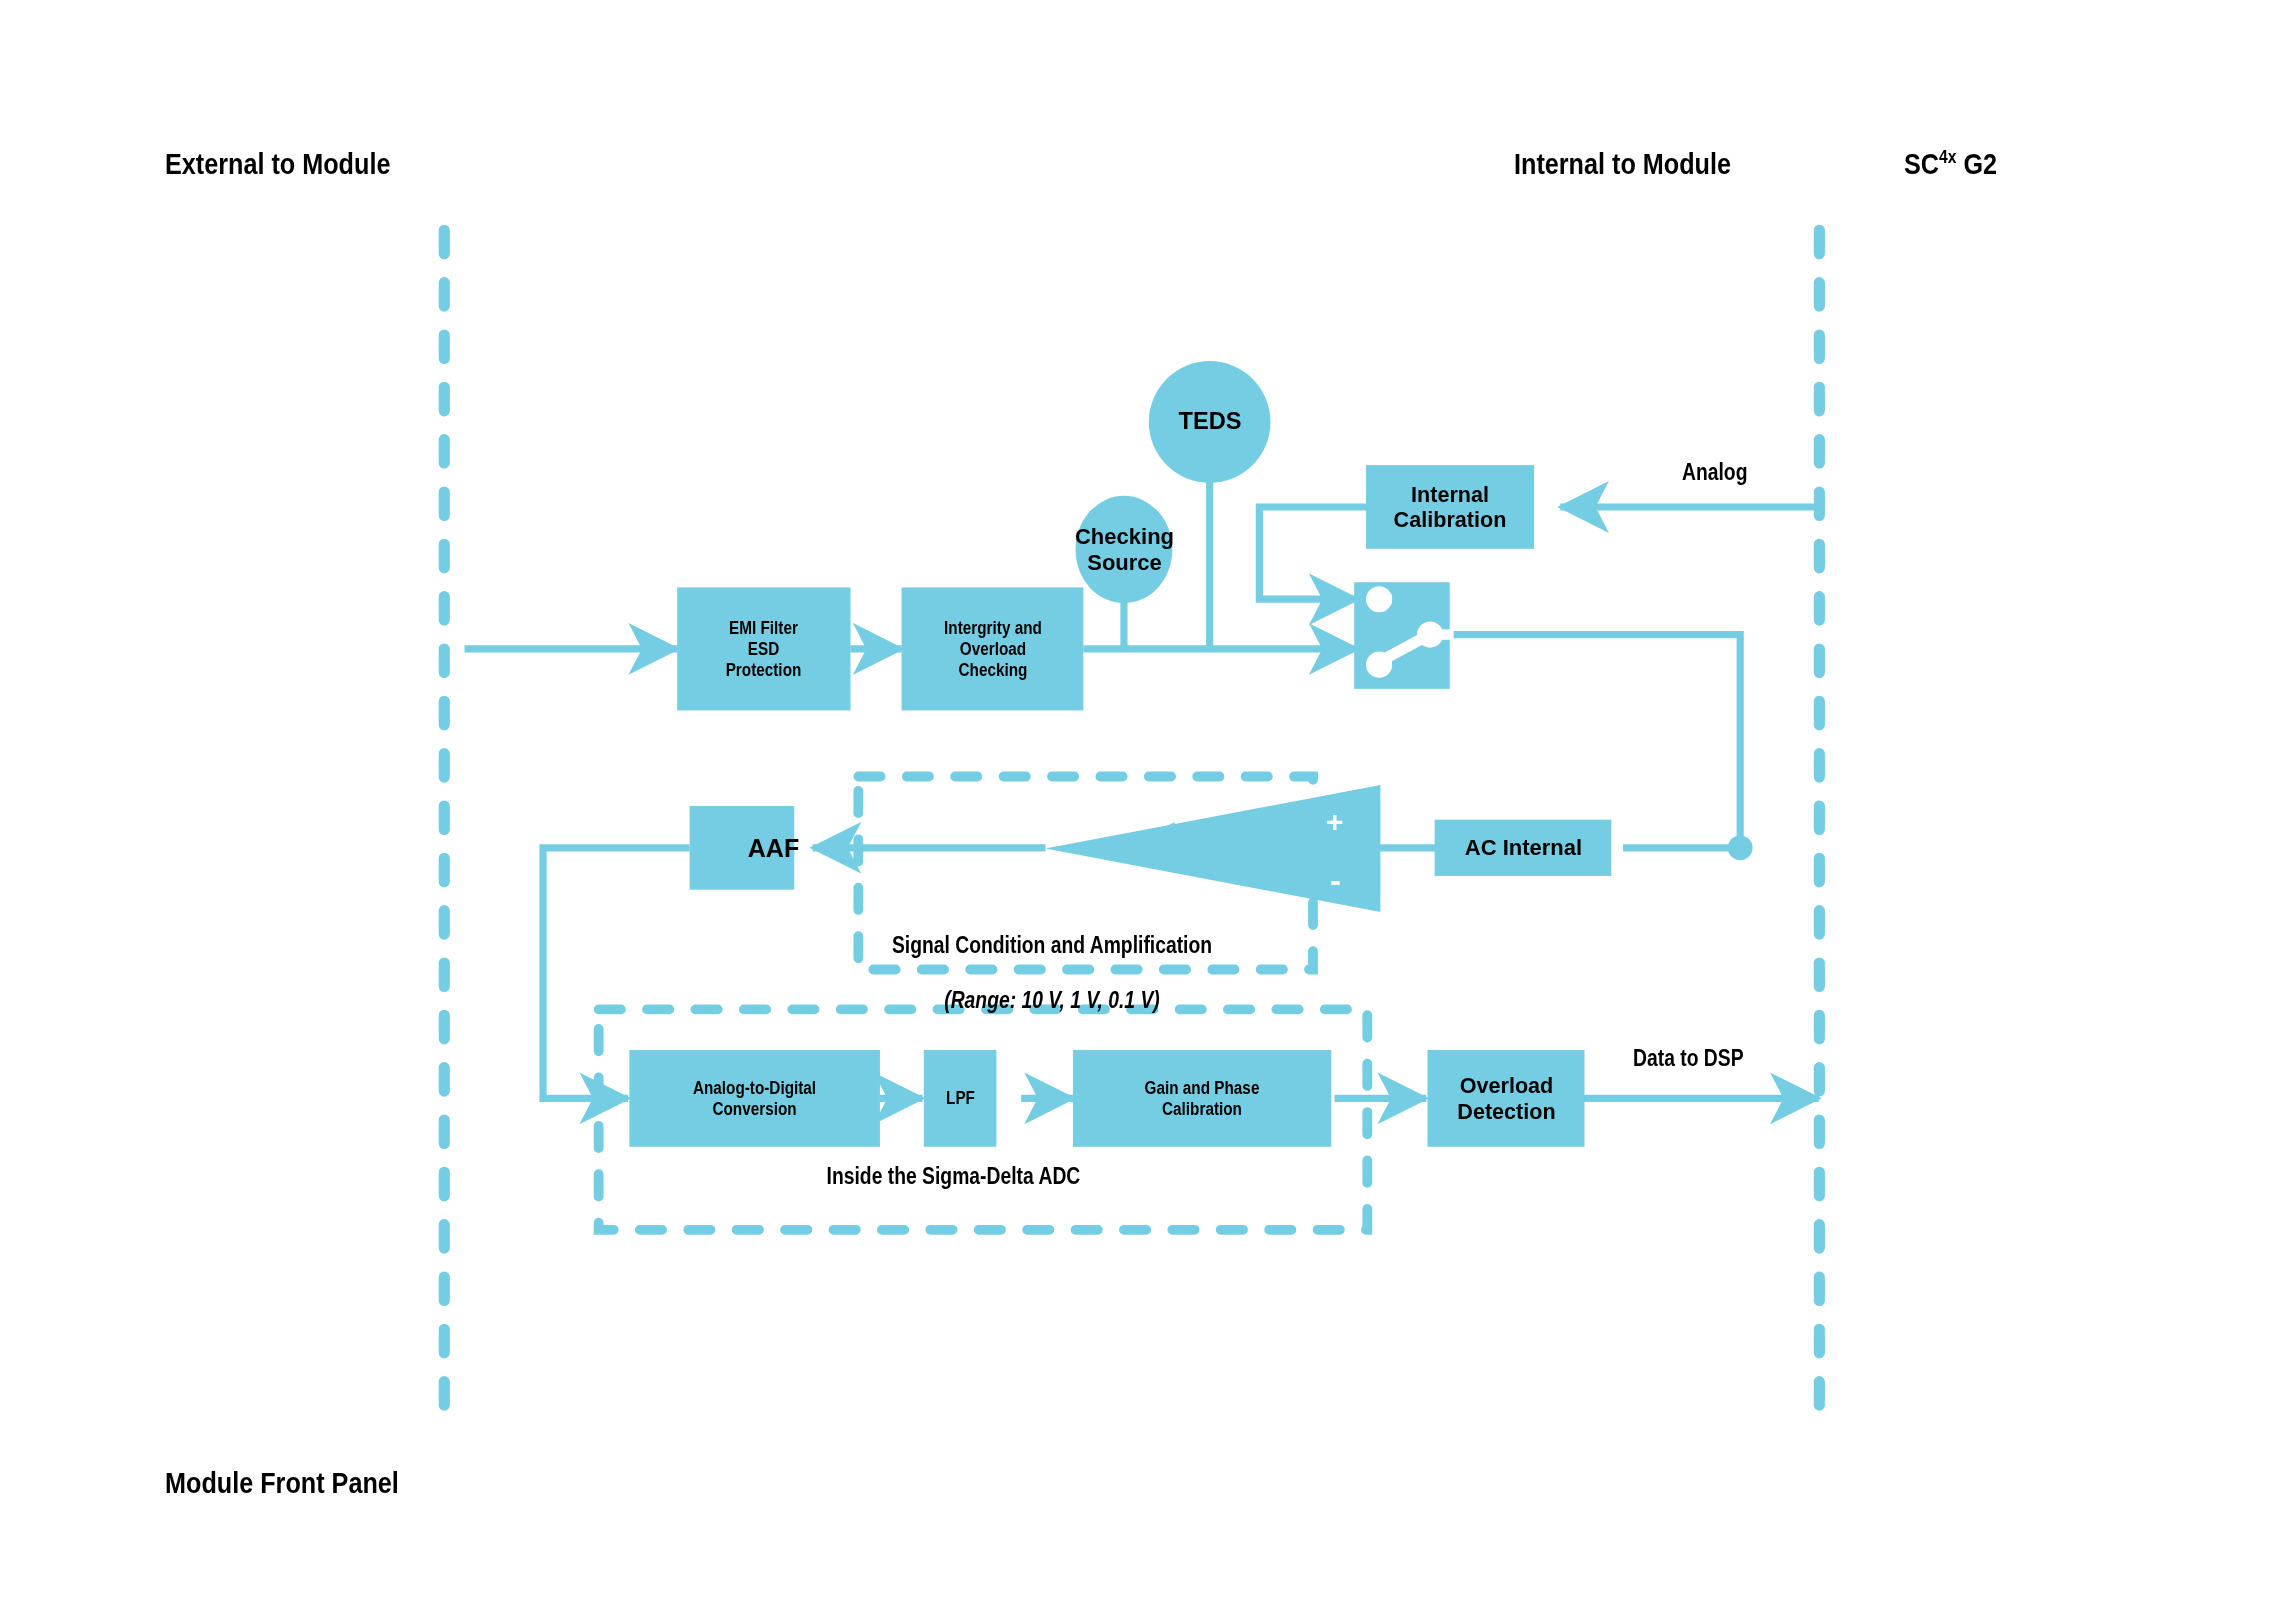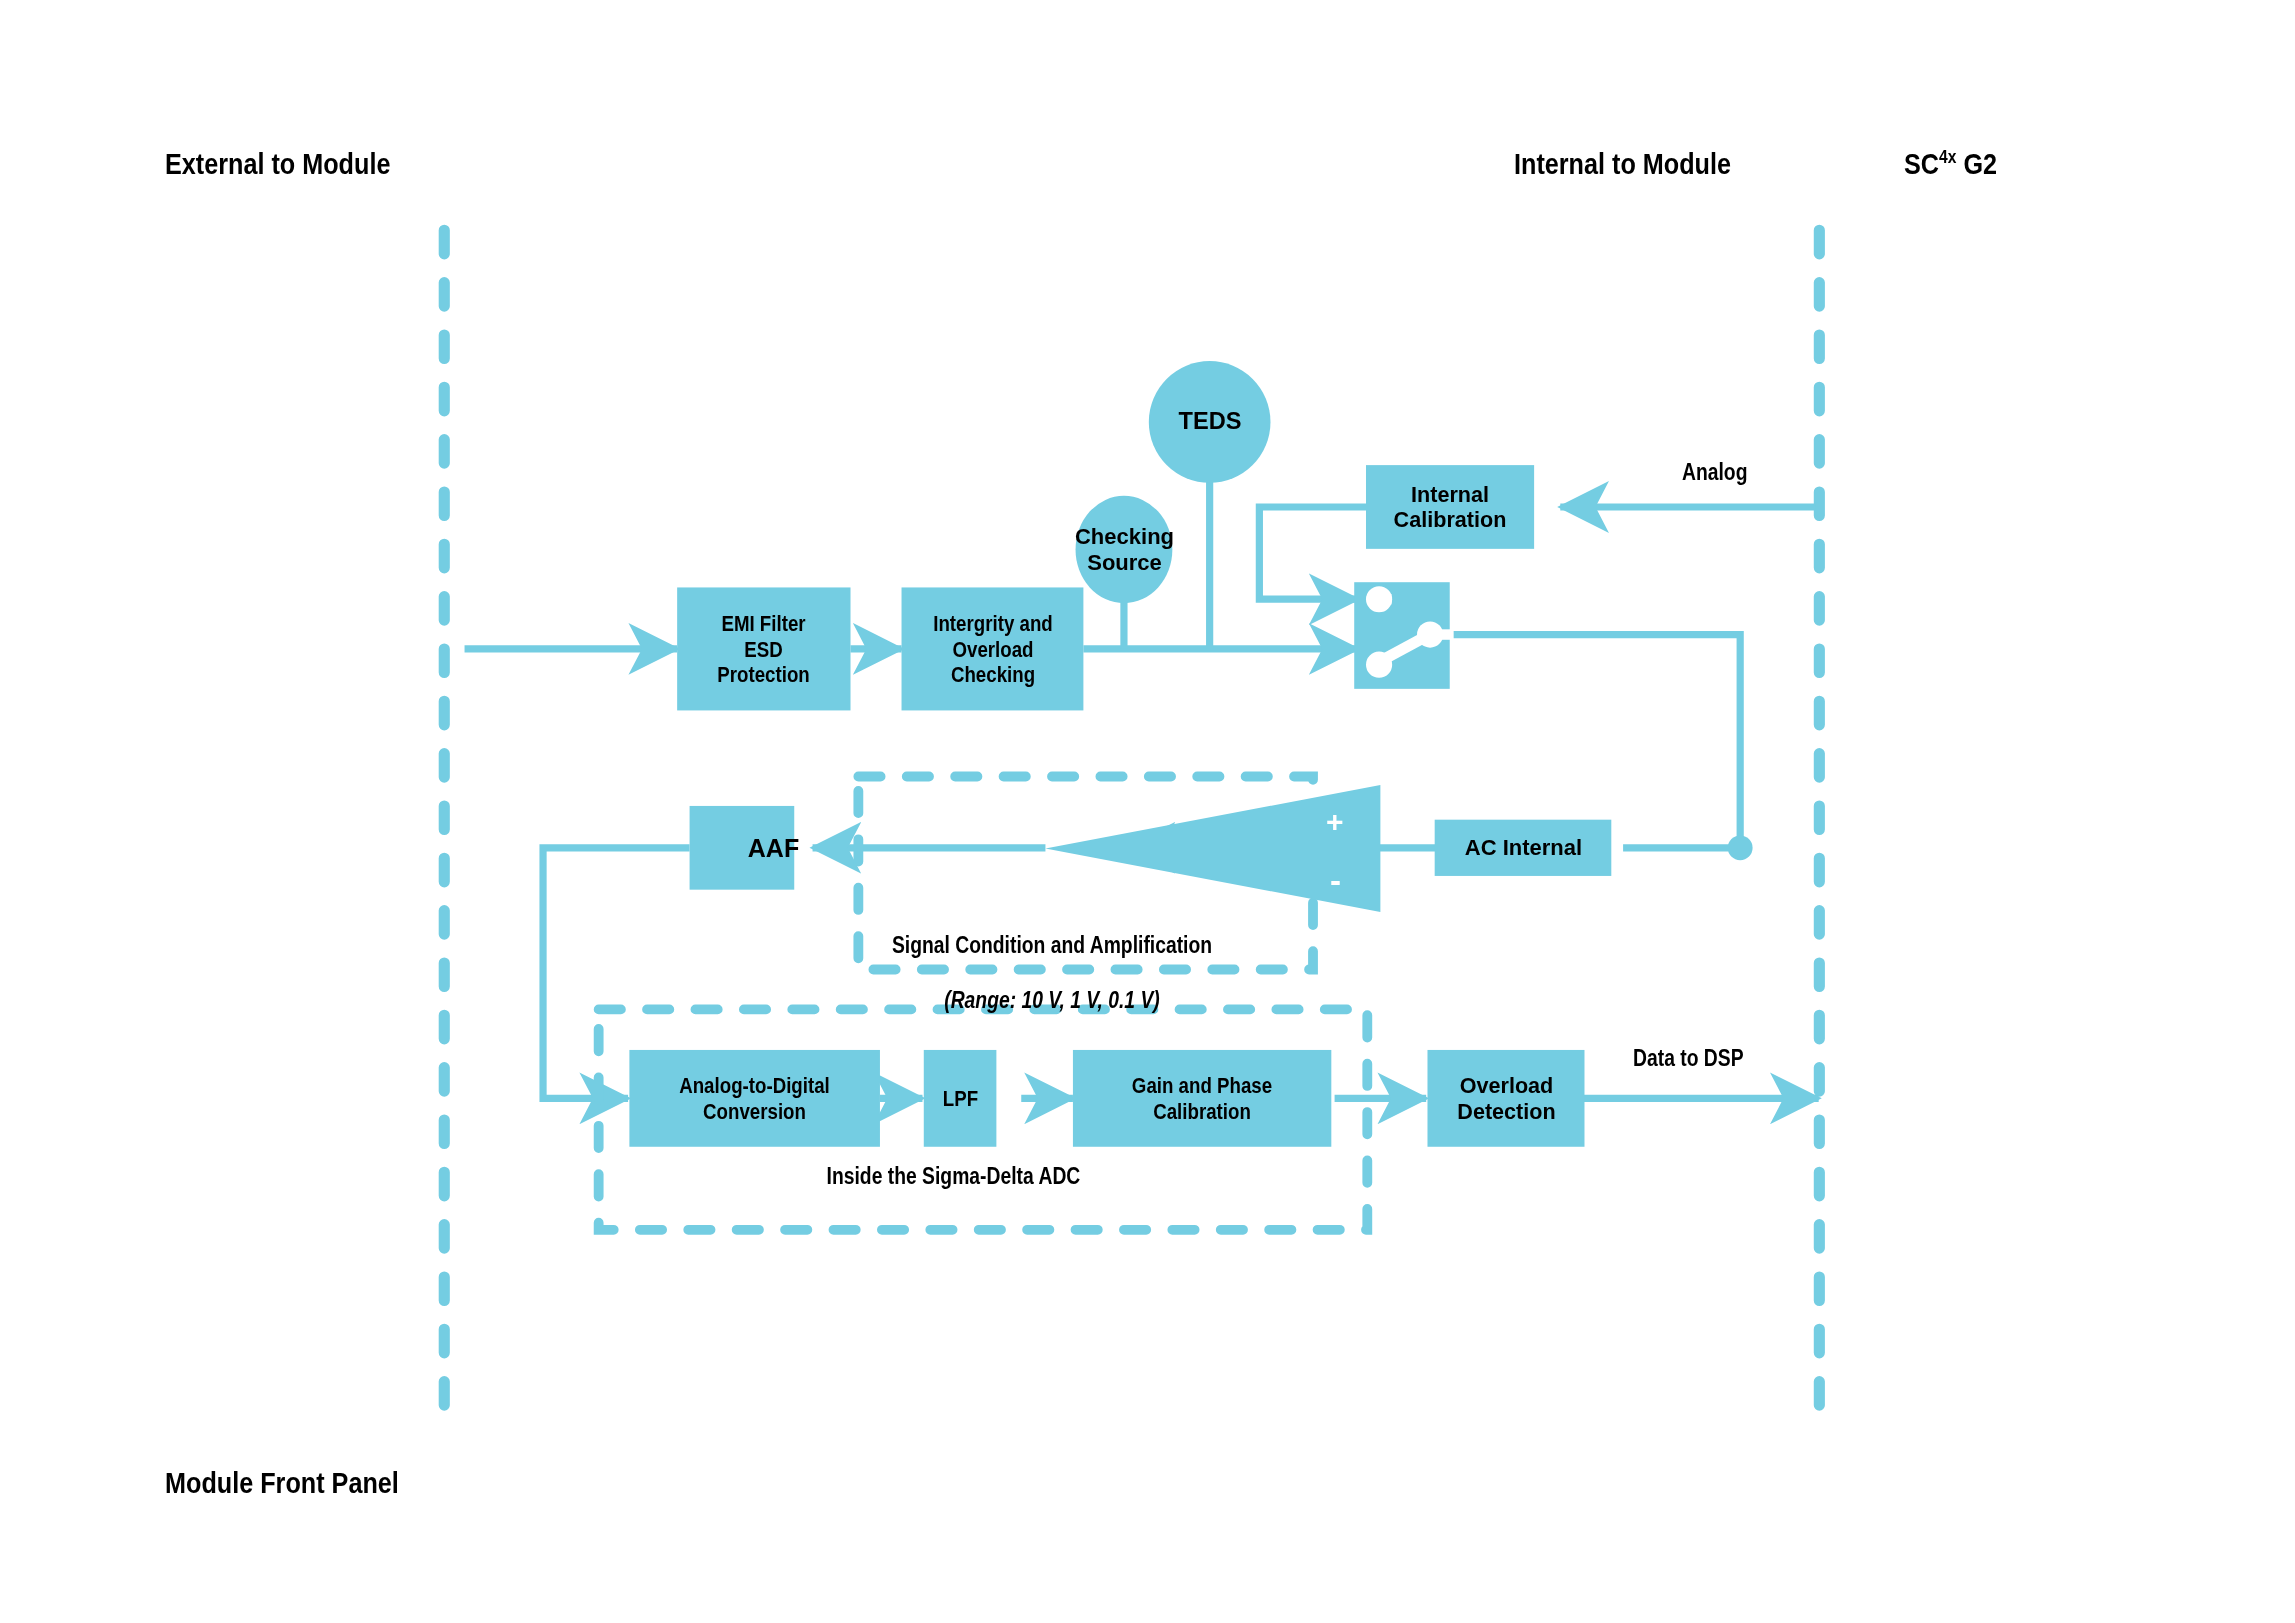--- a/index.html
+++ b/index.html
@@ -10,21 +10,21 @@
   #canvas{position:absolute;left:0;top:0;width:2295px;height:1623px;}
   svg.wires{position:absolute;left:0;top:0;width:2295px;height:1623px;}
 
   
   .lbl{position:absolute;color:#000;font-weight:bold;line-height:1.12;
        white-space:pre;}
   .cond{font-family:"Liberation Sans Narrow","Liberation Sans",sans-serif;
         transform:scaleX(0.84);transform-origin:left center;}
   .hdr{font-size:30px;letter-spacing:0px;}
   .boxlbl{position:absolute;color:#000;font-weight:bold;text-align:center;
-          line-height:1.16;font-size:22px;white-space:pre-line;
+          line-height:1.16;font-size:18px;white-space:pre-line;
           display:flex;align-items:center;justify-content:center;}
   .boxlbl > span{display:block;width:100%;}
   .narrow span{display:inline-block;transform:scaleX(0.85);}
   .grouplbl{position:absolute;color:#000;font-weight:bold;font-size:23px;
             text-align:center;line-height:1.2;white-space:pre;}
   .ital{font-style:italic;}
   .opsign{position:absolute;color:#ffffff;font-weight:bold;font-size:30px;
           line-height:1;}
   .freelbl{position:absolute;color:#000;font-weight:bold;font-size:23px;
            white-space:pre;}

